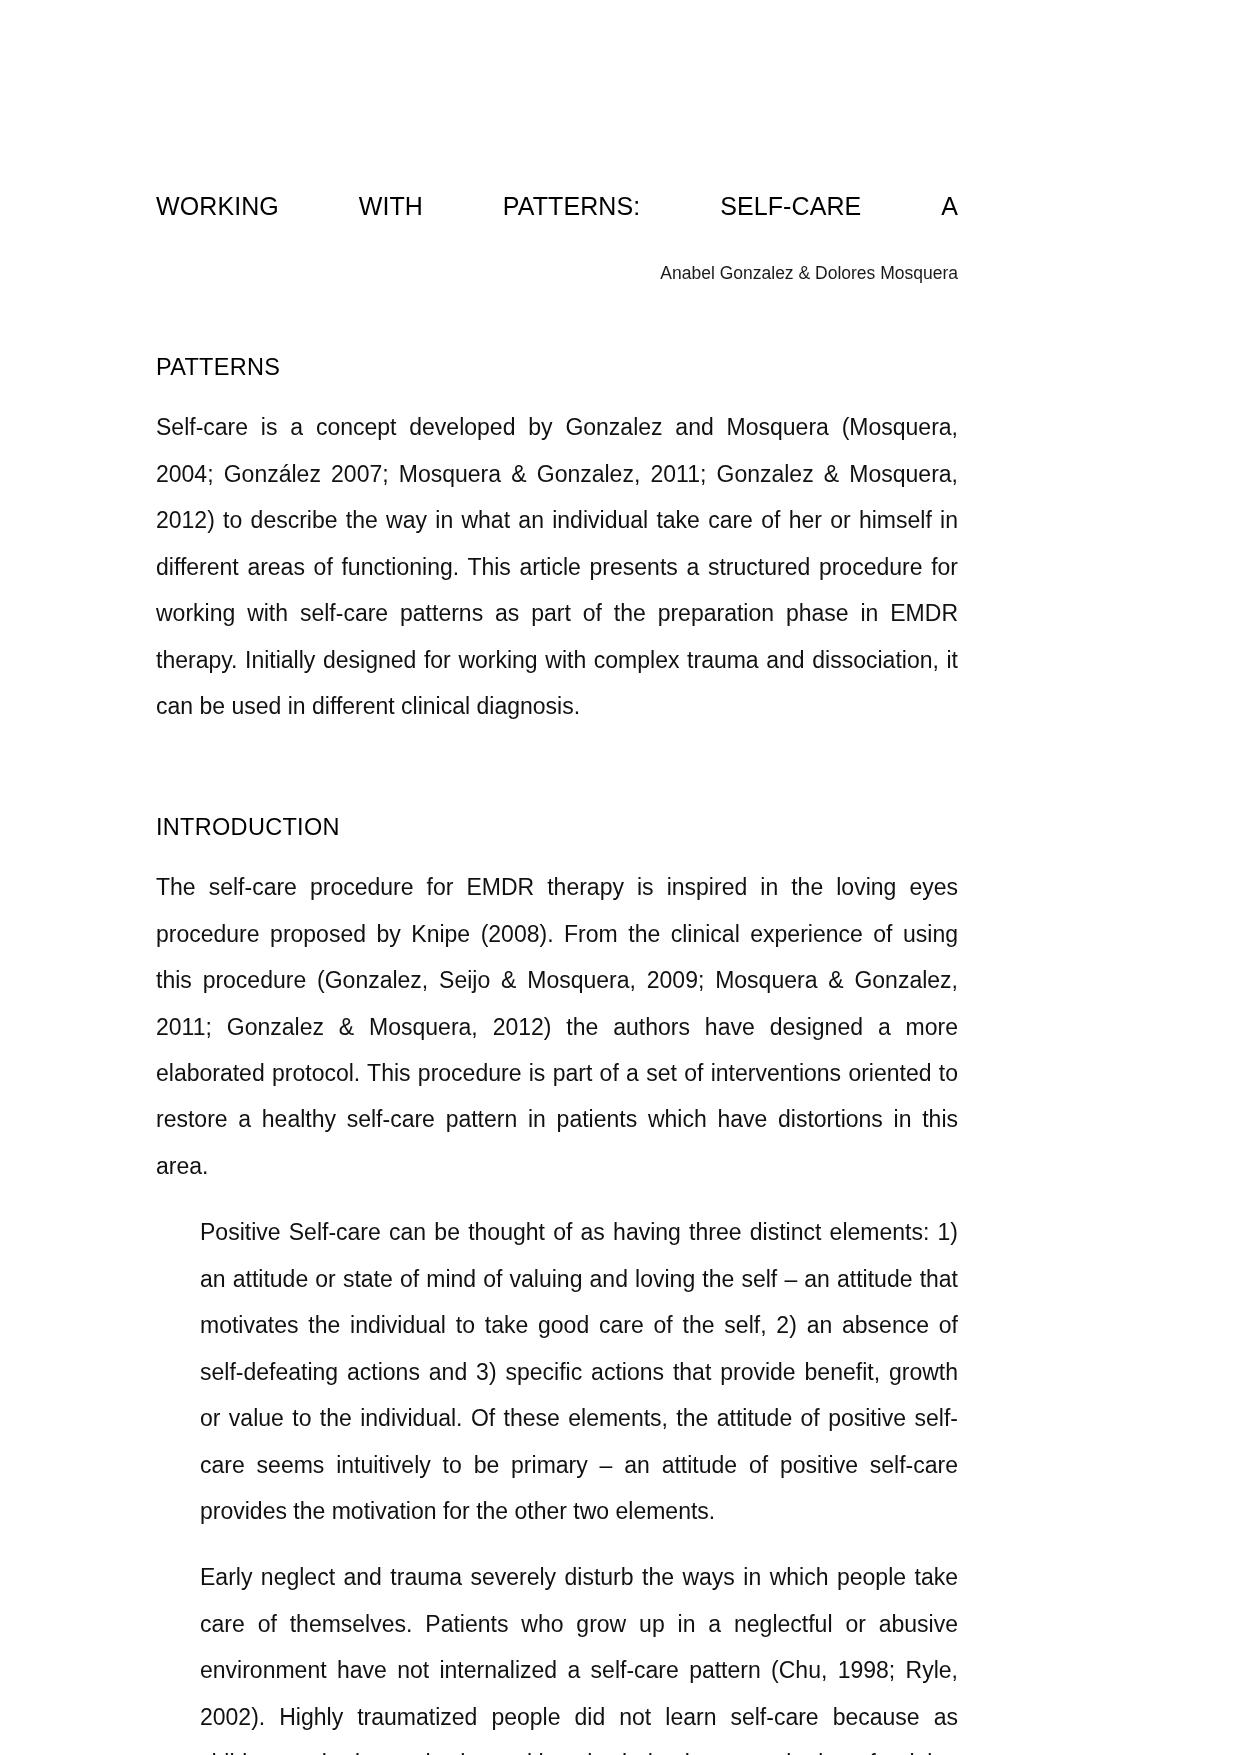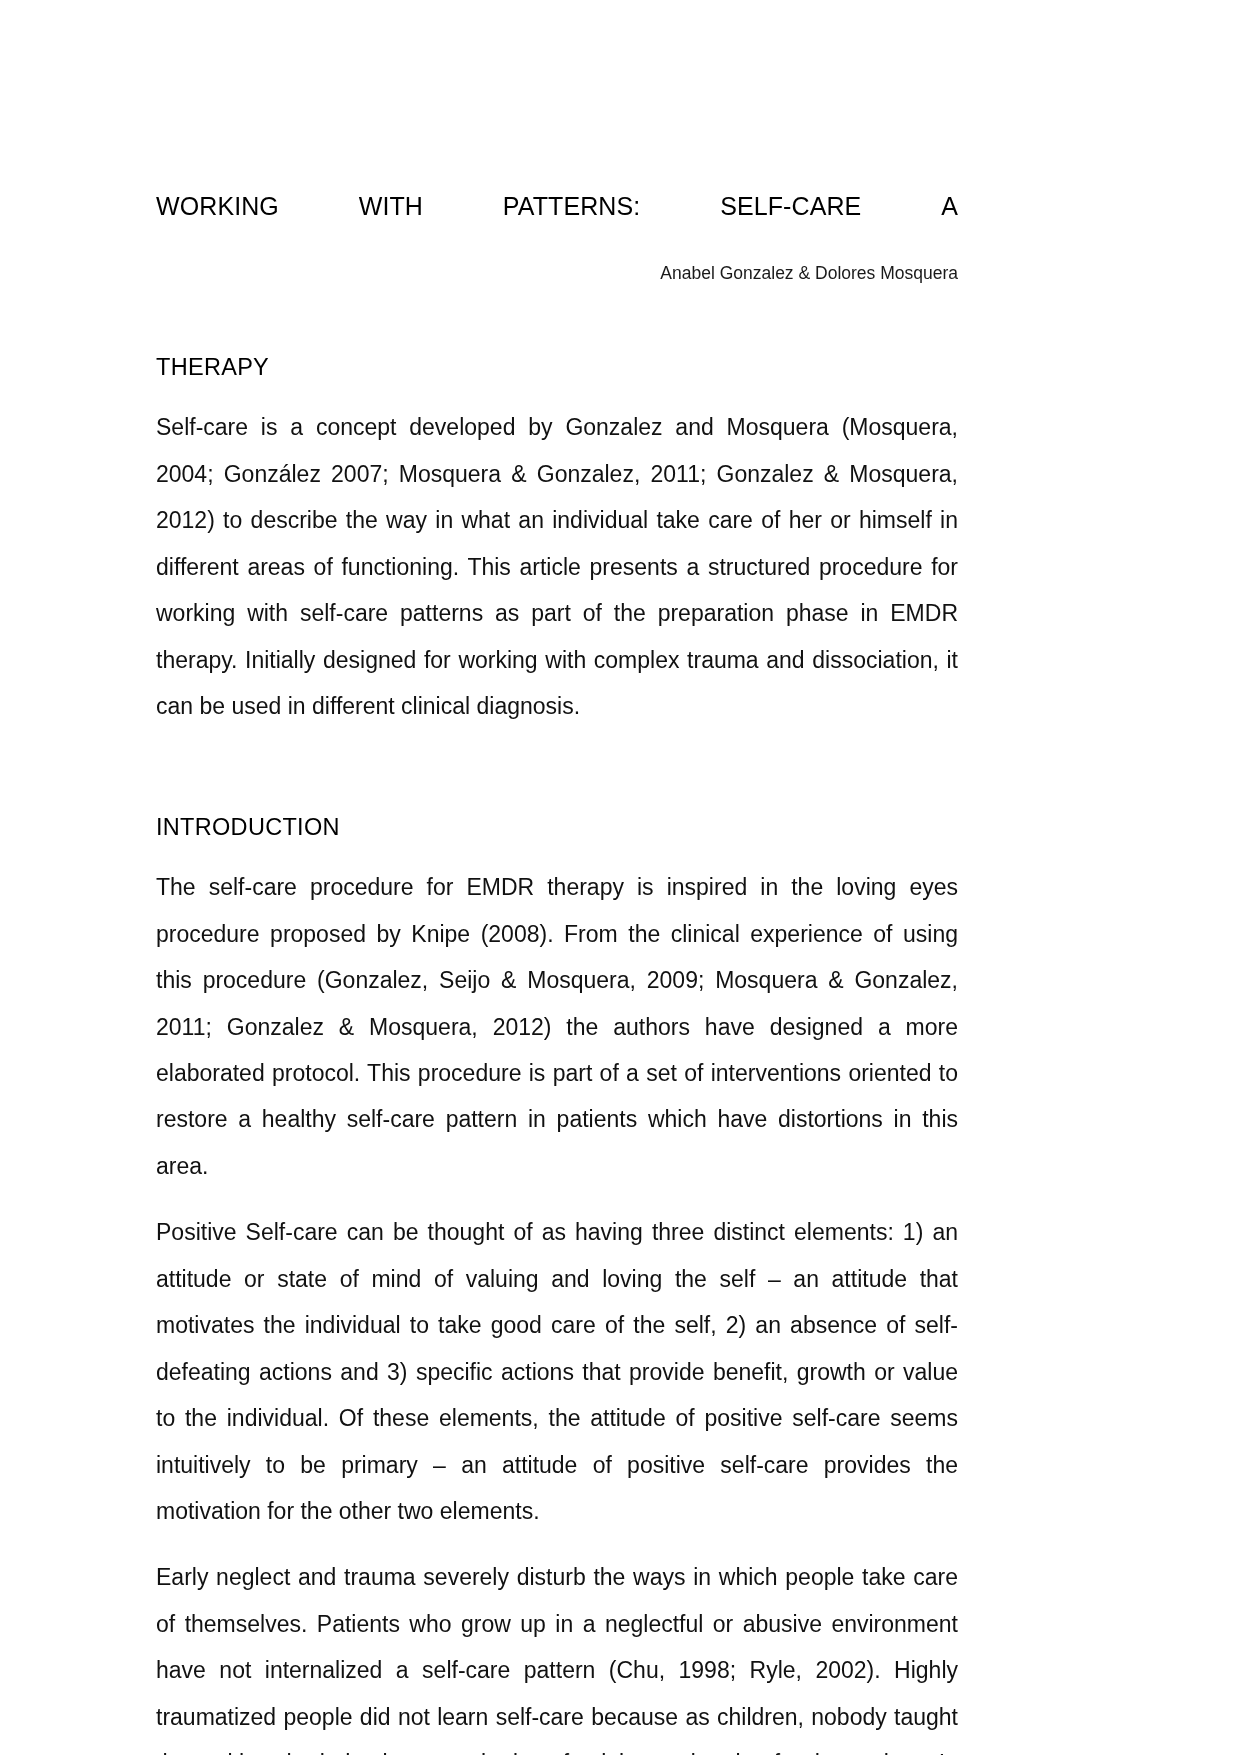--- a/index.html
+++ b/index.html
@@ -88,20 +88,21 @@
     font-size: 23px;
     line-height: 2.02;
     text-align: justify;
     text-justify: inter-word;
     color: #111111;
     word-spacing: 0px;
     hyphens: none;
   }
   p.body-text + p.body-text {
     margin-top: 20px;
+    margin-left: 44px;
   }
   p.body-text.last-line-left {
     text-align-last: left;
   }
 </style>
 </head>
 <body>
 
 <div class="page">
   <div class="content">
@@ -115,21 +116,21 @@
         <span>A</span>
       </span>
     </h1>
 
     <div class="spacer-authors"></div>
 
     <p class="authors">Anabel Gonzalez &amp; Dolores Mosquera</p>
 
     <div class="spacer-abstract-head"></div>
 
-    <h2 class="section-head">THERAPY</h2>
+    <h2 class="section-head">PATTERNS</h2>
 
     <div class="spacer-after-abstract-head"></div>
 
     <p class="body-text last-line-left">Self-care is a concept developed by Gonzalez and Mosquera (Mosquera, 2004; González 2007; Mosquera &amp; Gonzalez, 2011; Gonzalez &amp; Mosquera, 2012) to describe the way in what an individual take care of her or himself in different areas of functioning. This article presents a structured procedure for working with self-care patterns as part of the preparation phase in EMDR therapy. Initially designed for working with complex trauma and dissociation, it can be used in different clinical diagnosis.</p>
 
     <div class="spacer-section-gap"></div>
 
     <h2 class="section-head">INTRODUCTION</h2>
 
     <div class="spacer-after-head"></div>

